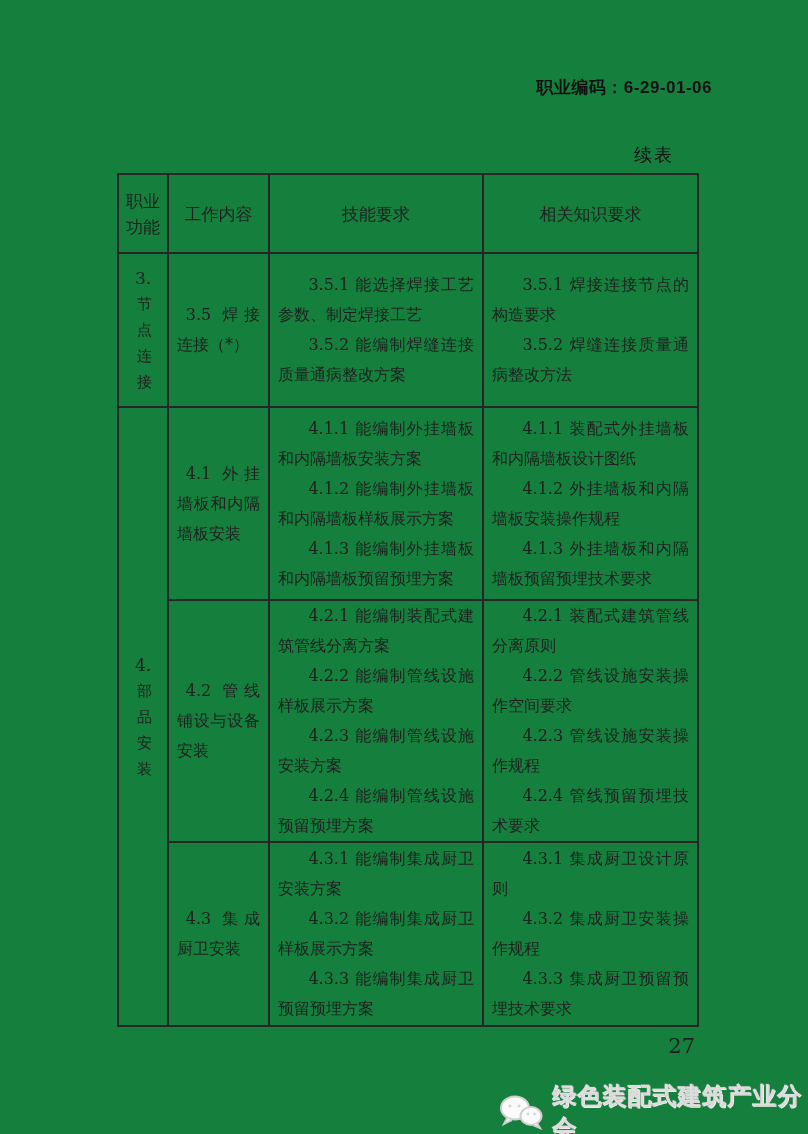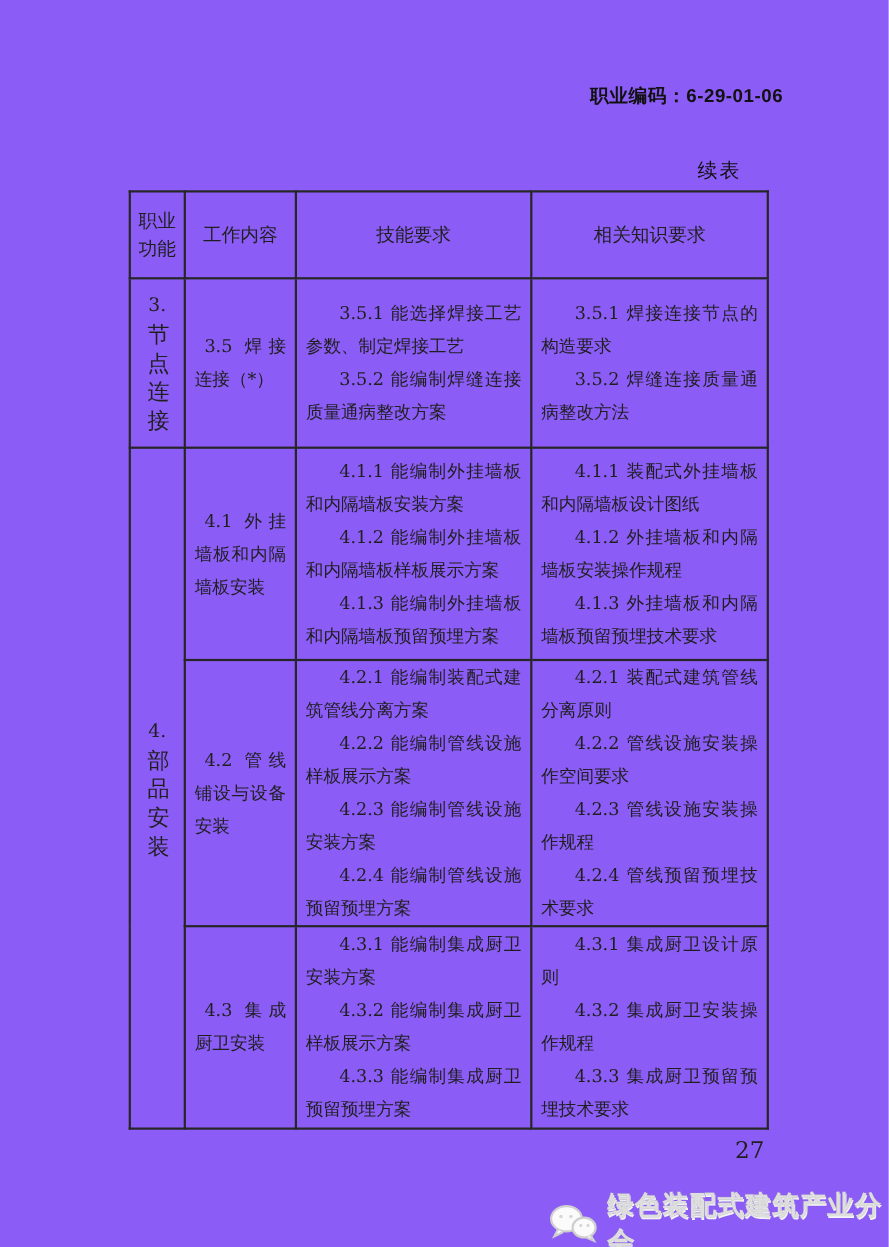--- a/index.html
+++ b/index.html
@@ -1,21 +1,21 @@
 <!DOCTYPE html>
 <html><head>
 <meta charset="utf-8">
 <style>
   html,body{margin:0;padding:0;background:#ffffff;}
   body{
     width:808px;height:1134px;overflow:hidden;position:relative;
     font-family:"DejaVu Serif","Liberation Serif",serif;
     color:#1f1f1f;
   }
-  .page{position:relative;width:808px;height:1134px;background:#8b5cf6;}
+  .page{position:relative;width:808px;height:1134px;background:#15803d;}
 
   .occ-code{
     position:absolute;top:76px;right:96px;
     font-family:"Liberation Sans","DejaVu Sans",sans-serif;
     font-weight:700;font-size:17px;letter-spacing:.5px;color:#111;
   }
   .cont-label{
     position:absolute;top:143px;right:134px;
     font-size:18px;letter-spacing:2px;color:#111;
   }
@@ -38,21 +38,21 @@
   
   tr.sec0.row0{height:154px;}
   tr.sec1.row0{height:193px;}
   tr.sec1.row1{height:240px;}
   tr.sec1.row2{height:184px;}
 
   td.func-cell{text-align:center;padding:4px 2px;}
   .func-num{font-size:17px;line-height:26px;text-align:center;}
   .func-name{
     width:18px;margin:0 auto;word-break:break-all;
-    font-size:20px;line-height:26px;text-align:left;
+    font-size:15px;line-height:26px;text-align:right;
   }
   td.work-cell{padding:0 8px;}
   .work-text{
     margin:0;text-align:justify;text-indent:0.55em;line-height:30px;
   }
   td.skills-cell,td.knowledge-cell{padding:0 8px;}
   p.para{
     margin:0;text-align:justify;text-indent:1.9em;line-height:30px;
   }
 

